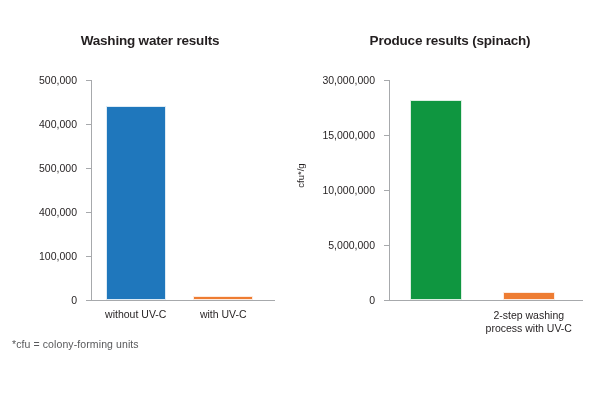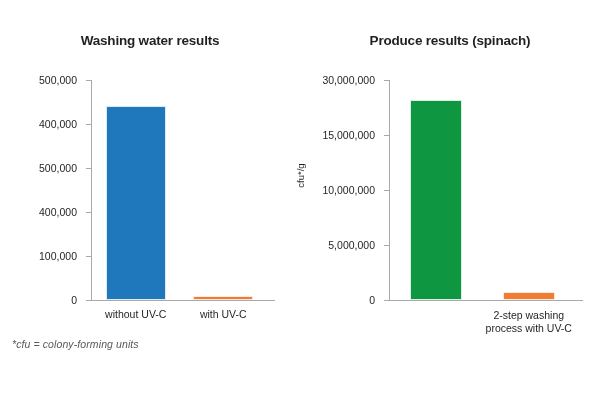--- a/index.html
+++ b/index.html
@@ -132,21 +132,20 @@
   #ytitle-right { left: 300px; top: 170px; width: 60px; text-align: center; margin-left: -30px; }
 
   
   #footnote {
     position: absolute;
     left: 12px;
     top: 338px;
     font-size: 10.5px;
     color: #58595b;
     letter-spacing: 0.1px;
-    font-style: italic;
   }
 </style>
 </head>
 <body>
 
 <div class="page">
 
   <div class="panel" id="panel-left">
     <div class="panel-title">Washing water results</div>
 

